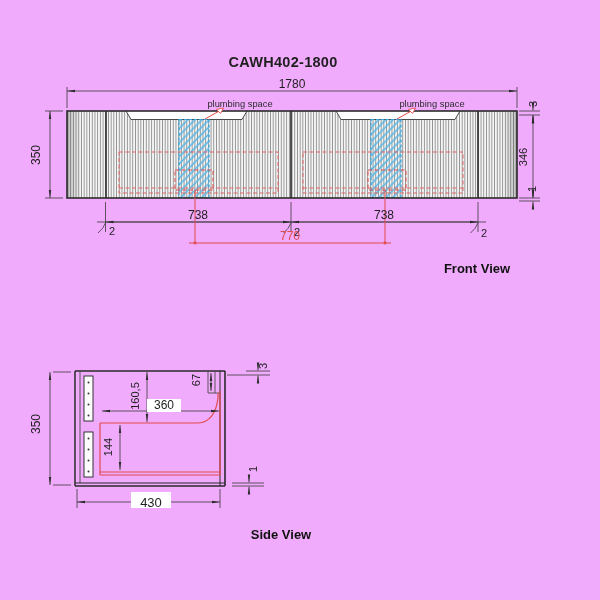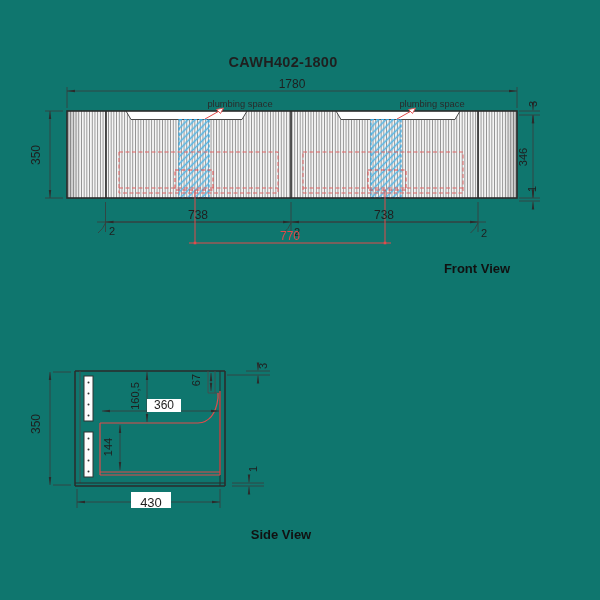--- a/index.html
+++ b/index.html
@@ -1,16 +1,16 @@
 <!DOCTYPE html>
 <html><head>
 <meta charset="utf-8">
 <style>
   html,body{margin:0;padding:0;background:#ffffff;}
-  #canvas{position:relative;width:600px;height:600px;background:#0f766e;overflow:hidden;
+  #canvas{position:relative;width:600px;height:600px;background:#f0abfc;overflow:hidden;
           font-family:"Liberation Sans",sans-serif;}
   svg{position:absolute;left:0;top:0;}
   text{fill:#1f1f1f;font-family:"Liberation Sans",sans-serif;}
   .dimtxt{font-size:12px;}
   .dimtxt-sm{font-size:11px;}
   .viewlbl{font-size:13px;font-weight:600;fill:#111;}
   .titletxt{font-size:14.5px;font-weight:600;letter-spacing:.3px;}
   .plumbtxt{font-size:9.3px;fill:#2a2a2a;}
   .redtxt{fill:#e04b4b;}
 </style>

